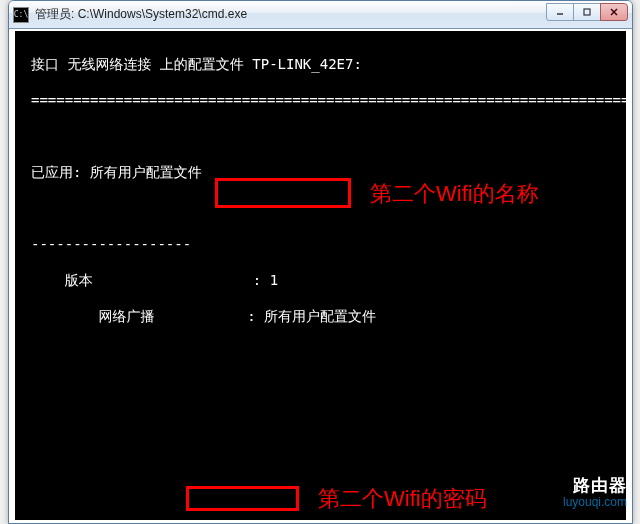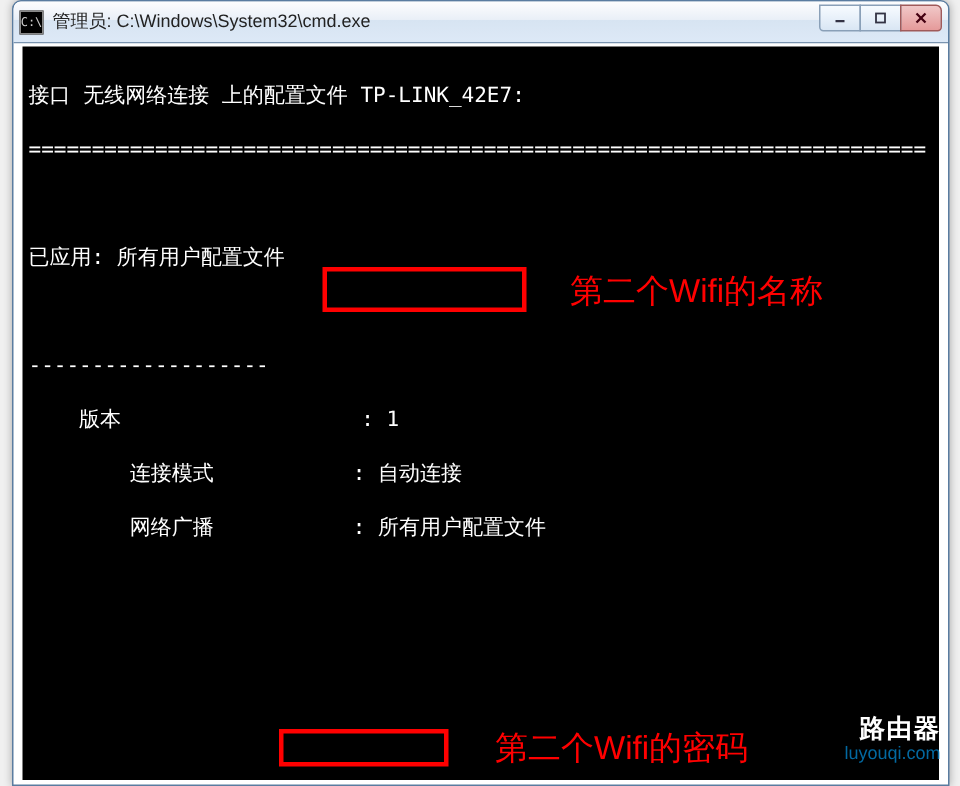--- a/index.html
+++ b/index.html
@@ -79,21 +79,21 @@
     position: absolute;
     left: 6px;
     right: 6px;
     top: 30px;
     bottom: 3px;
     background: #000;
     color: #fff;
     font-family: "NSimSun","SimSun", Consolas, monospace;
     font-size: 14px;
     line-height: 18px;
-    padding: 6px 4px;
+    padding: 6px 16px;
     overflow: hidden;
     white-space: pre;
   }
   .terminal .row { white-space: pre; }
   .hl-red-box {
     position: absolute;
     border: 3px solid #ff0000;
     background: transparent;
     pointer-events: none;
   }
@@ -147,21 +147,20 @@
   </div>
 
   <div class="terminal">
 <div class="row">接口 无线网络连接 上的配置文件 TP-LINK_42E7:</div>
 <div class="row">=======================================================================</div>
 <div class="row"> </div>
 <div class="row">已应用: 所有用户配置文件</div>
 <div class="row"> </div>
 <div class="row">-------------------</div>
 <div class="row"><span>    版本                   : </span><span>1</span></div>
-<div class="row"><span>        连接模式           : </span><span>自动连接</span></div>
 <div class="row"><span>        网络广播           : </span><span>所有用户配置文件</span></div>
 
 
 
 
 
 
 
 
 
@@ -169,21 +168,21 @@
 
 
 
 
 
 
   </div>
 </div>
 
 <div class="hl-red-box" style="left:215px; top:178px; width:136px; height:30px;"></div>
-<div class="anno" style="left:380px; top:179px;">第二个Wifi的名称</div>
+<div class="anno" style="left:370px; top:179px;">第二个Wifi的名称</div>
 
 <div class="hl-red-box" style="left:186px; top:486px; width:113px; height:25px;"></div>
-<div class="anno" style="left:318px; top:484px;margin-left:12px;">第二个Wifi的密码</div>
+<div class="anno" style="left:318px; top:484px;">第二个Wifi的密码</div>
 
 <div class="watermark">
   <div class="w1">路由器</div>
   <div class="w2">luyouqi.com</div>
 </div>
 
 </body></html>

